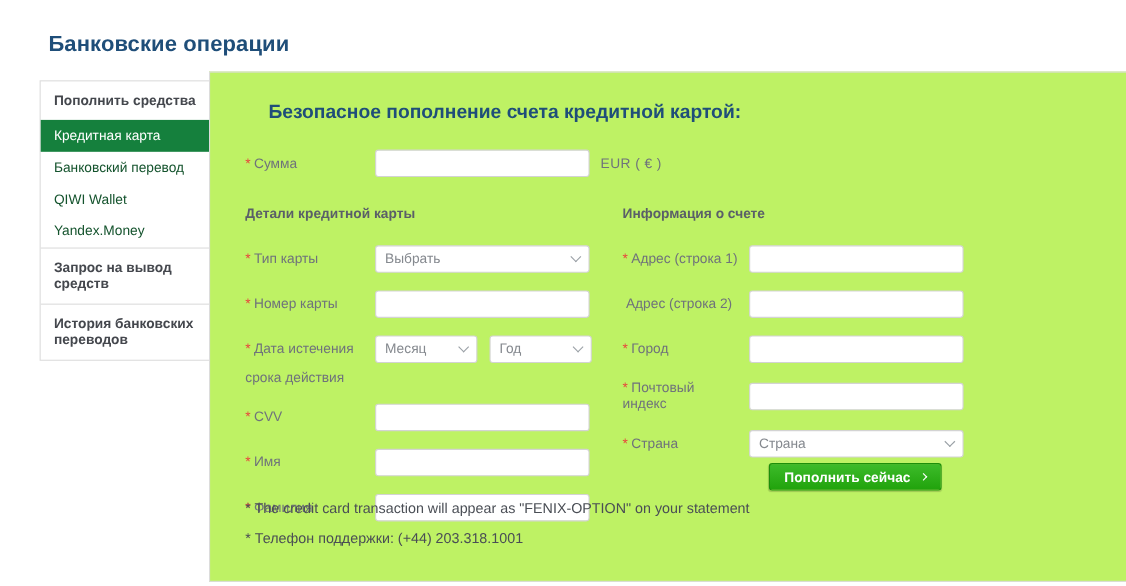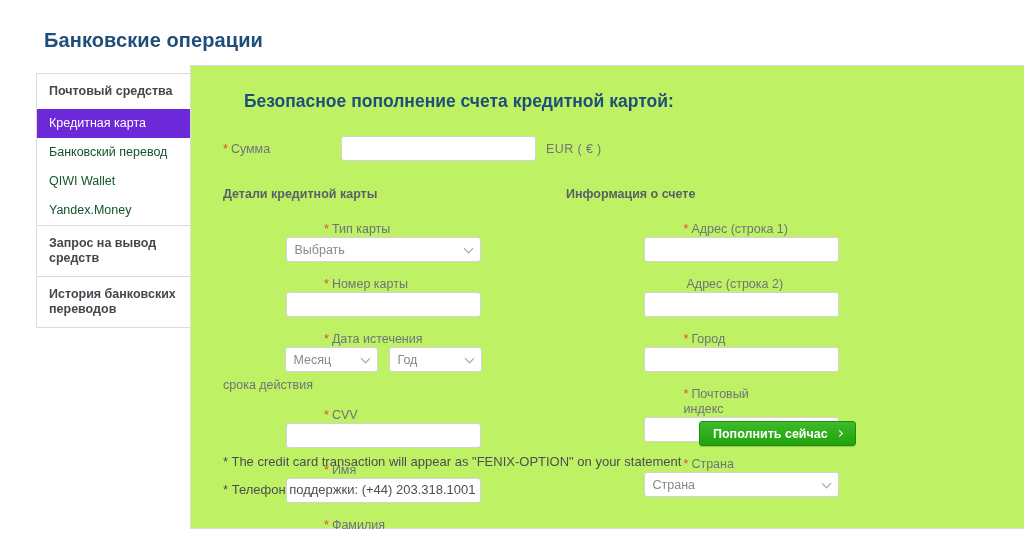--- a/index.html
+++ b/index.html
@@ -38,21 +38,21 @@
     color: #44474d;
     line-height: 15px;
   }
   .side-item {
     padding: 7px 12px 7px 12px;
     font-size: 12.5px;
     color: #14532d;
     line-height: 15px;
   }
   .side-item.active {
-    background: #6d28d9;
+    background: #15803d;
     color: #ffffff;
   }
 
   
   .panel {
     position: absolute;
     left: 190px; top: 65px;
     width: 886px; height: 464px;
     background: #bef264;
     border: 1px solid #dcdcdc;
@@ -89,21 +89,21 @@
   .col-left { position: absolute; left: 0; top: 0; width: 320px; }
   .col-right { position: absolute; left: 343px; top: 0; width: 350px; }
 
   .sect-title {
     font-size: 12.5px;
     font-weight: bold;
     color: #5a5f68;
     margin-bottom: 21px;
   }
 
-  .frow { display: flex; align-items: center; margin-bottom: 15px; min-height: 26px; flex-direction: column; }
+  .frow { display: flex; align-items: center; margin-bottom: 15px; min-height: 26px; }
   .frow .lbl {
     font-size: 12.5px;
     color: #6f737b;
     line-height: 15px;
   }
   .col-left .frow .lbl { width: 118px; }
   .col-right .frow .lbl { width: 115px; padding-right: 10px; }
 
   .req { color: #e8453c; margin-right: 3px; font-size: 12.5px; }
 
@@ -185,21 +185,21 @@
 </head>
 <body>
 
 <div class="page">
 
   <div class="page-title">Банковские операции</div>
 
   <div class="sidebar">
 
     <div class="side-group">
-      <div class="side-header">Почтовый средства</div>
+      <div class="side-header">Пополнить средства</div>
       <div class="side-item active">Кредитная карта</div>
       <div class="side-item">Банковский перевод</div>
       <div class="side-item">QIWI Wallet</div>
       <div class="side-item">Yandex.Money</div>
     </div>
 
     <div class="side-group">
       <div class="side-header">Запрос на вывод средств</div>
     </div>
 

